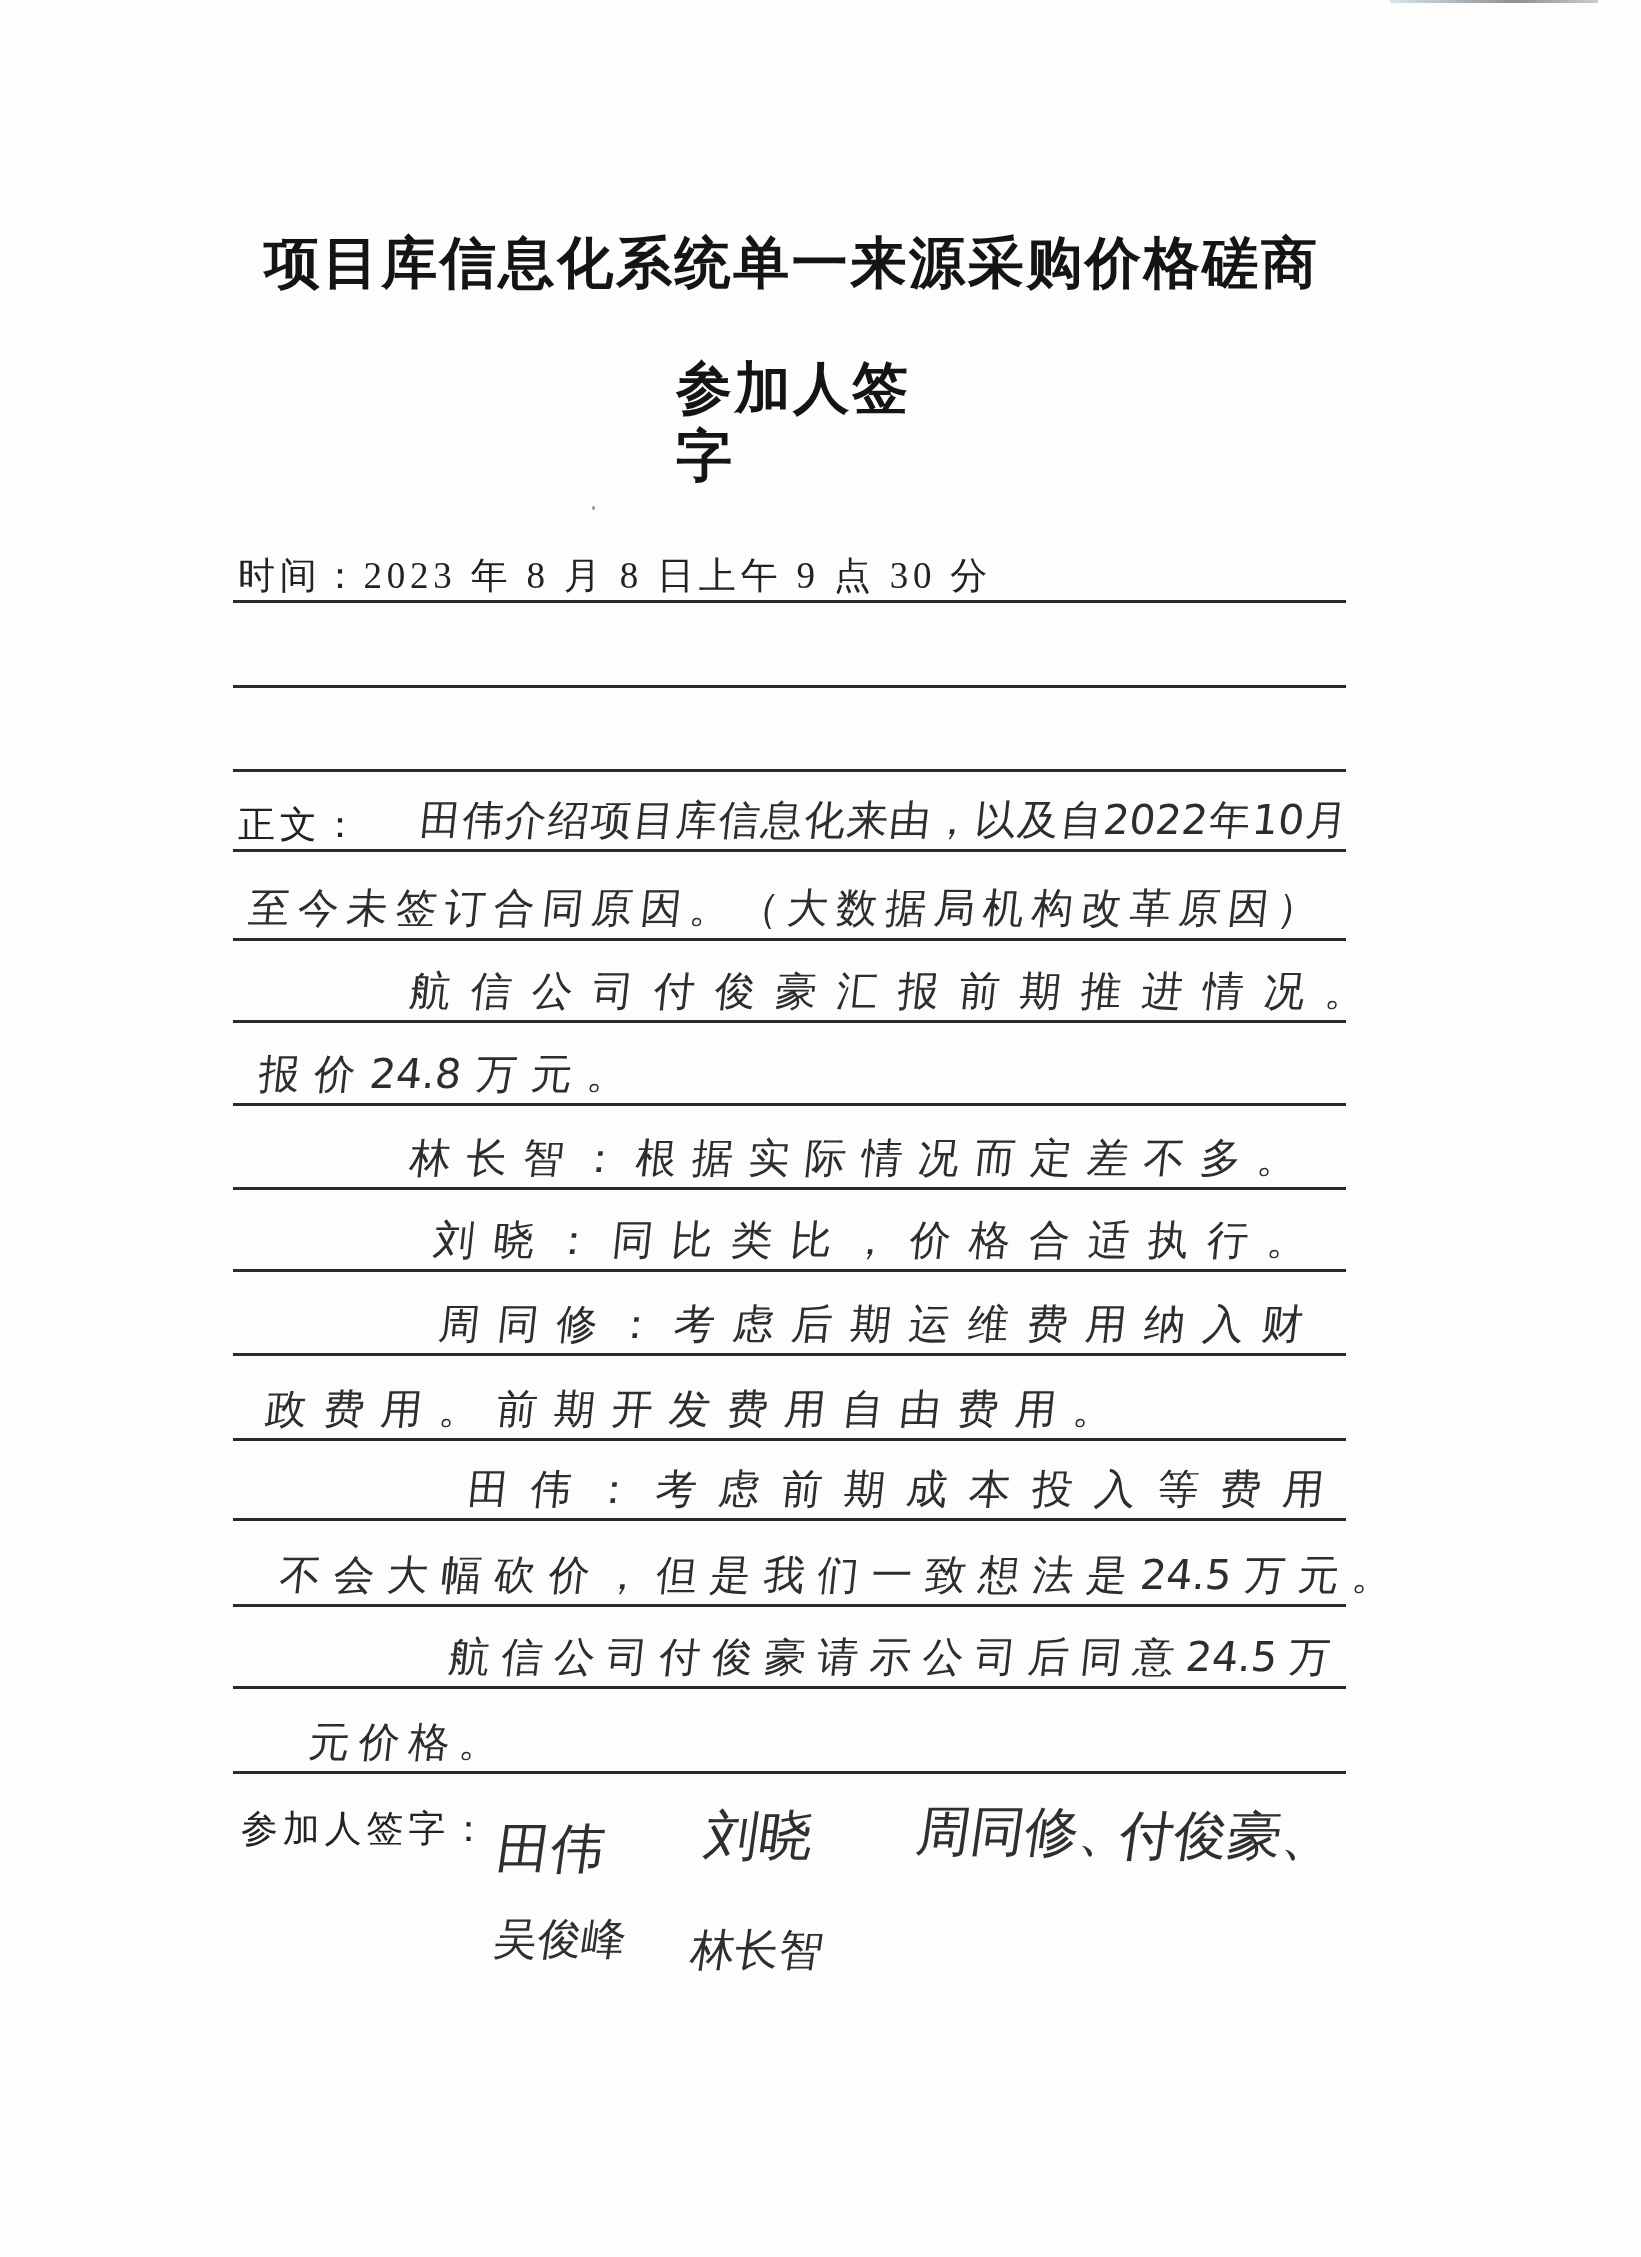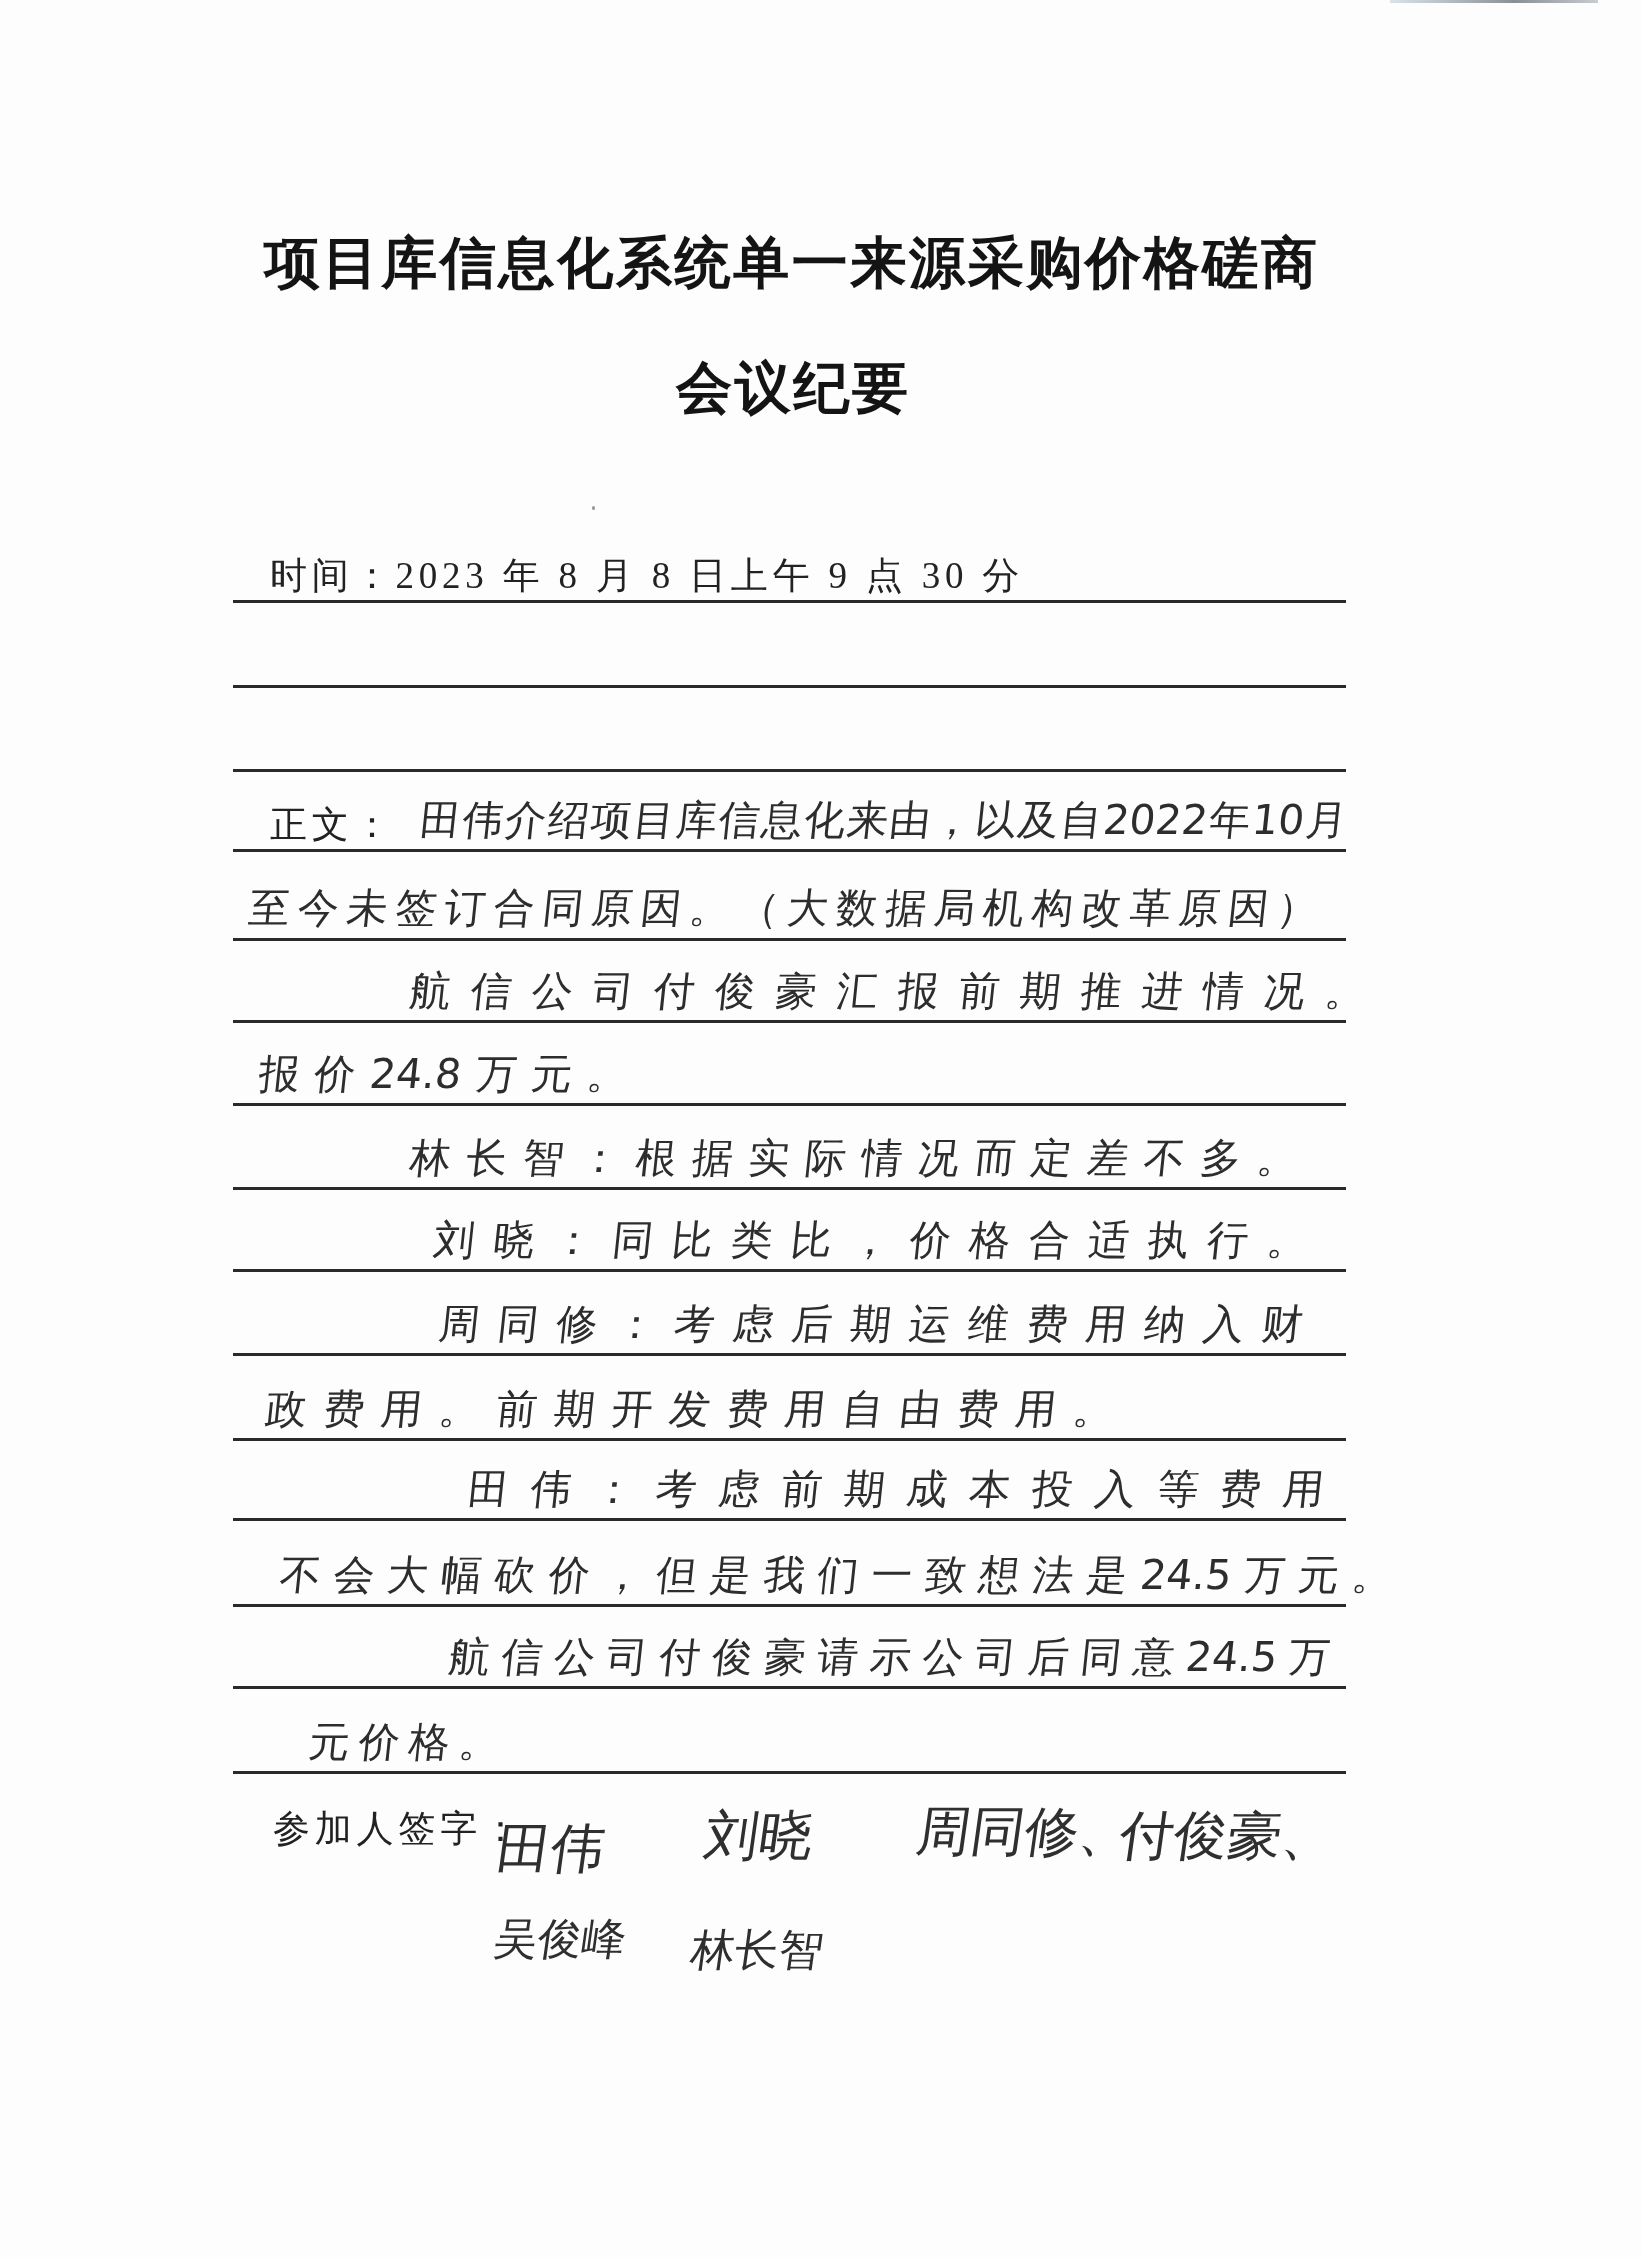--- a/index.html
+++ b/index.html
@@ -28,21 +28,20 @@
     }
     .t1 { left: 264px; top: 228px; width: 1053px; }
     .t2 { left: 676px; top: 353px; width: 232px; }
 
     .rule { position: absolute; left: 233px; width: 1113px; height: 2.9px; background: #2a2a2a; }
 
     .printed {
       position: absolute; left: 238px; font-size: 37px; line-height: 44px;
       letter-spacing: 4.8px; color: #222; white-space: nowrap;
       font-family: "Liberation Serif", "DejaVu Serif", serif;
-      margin-left: 32px;
     }
     .hw {
       position: absolute; font-size: 41px; line-height: 52px; height: 52px;
       text-align: justify; text-align-last: justify; color: #2d2d2d;
       font-family: "DejaVu Sans", "Liberation Sans", sans-serif;
       transform: skewX(-6deg);
     }
     .sig {
       position: absolute; color: #2f2f2f; white-space: nowrap;
       font-family: "DejaVu Sans", "Liberation Sans", sans-serif;
@@ -52,21 +51,21 @@
     .sig-sm { font-size: 44px; line-height: 58px; }
   </style>
 </head>
 <body>
 
 <div class="page">
   <div class="scan-edge"></div>
   <div class="scan-speck"></div>
 
   <h1 class="title t1">项目库信息化系统单一来源采购价格磋商</h1>
-  <h2 class="title t2">会议纪要</h2>
+  <h2 class="title t2">参加人签字</h2>
 
   <div class="printed" style="top:554px;">
     <span>时间：</span><span>2023 年 8 月 8 日上午 9 点 30 分</span>
   </div>
   <div class="rule" style="top:600px;"></div>
 
   <div class="rule" style="top:685px;"></div>
 
   <div class="rule" style="top:769px;"></div>
 

